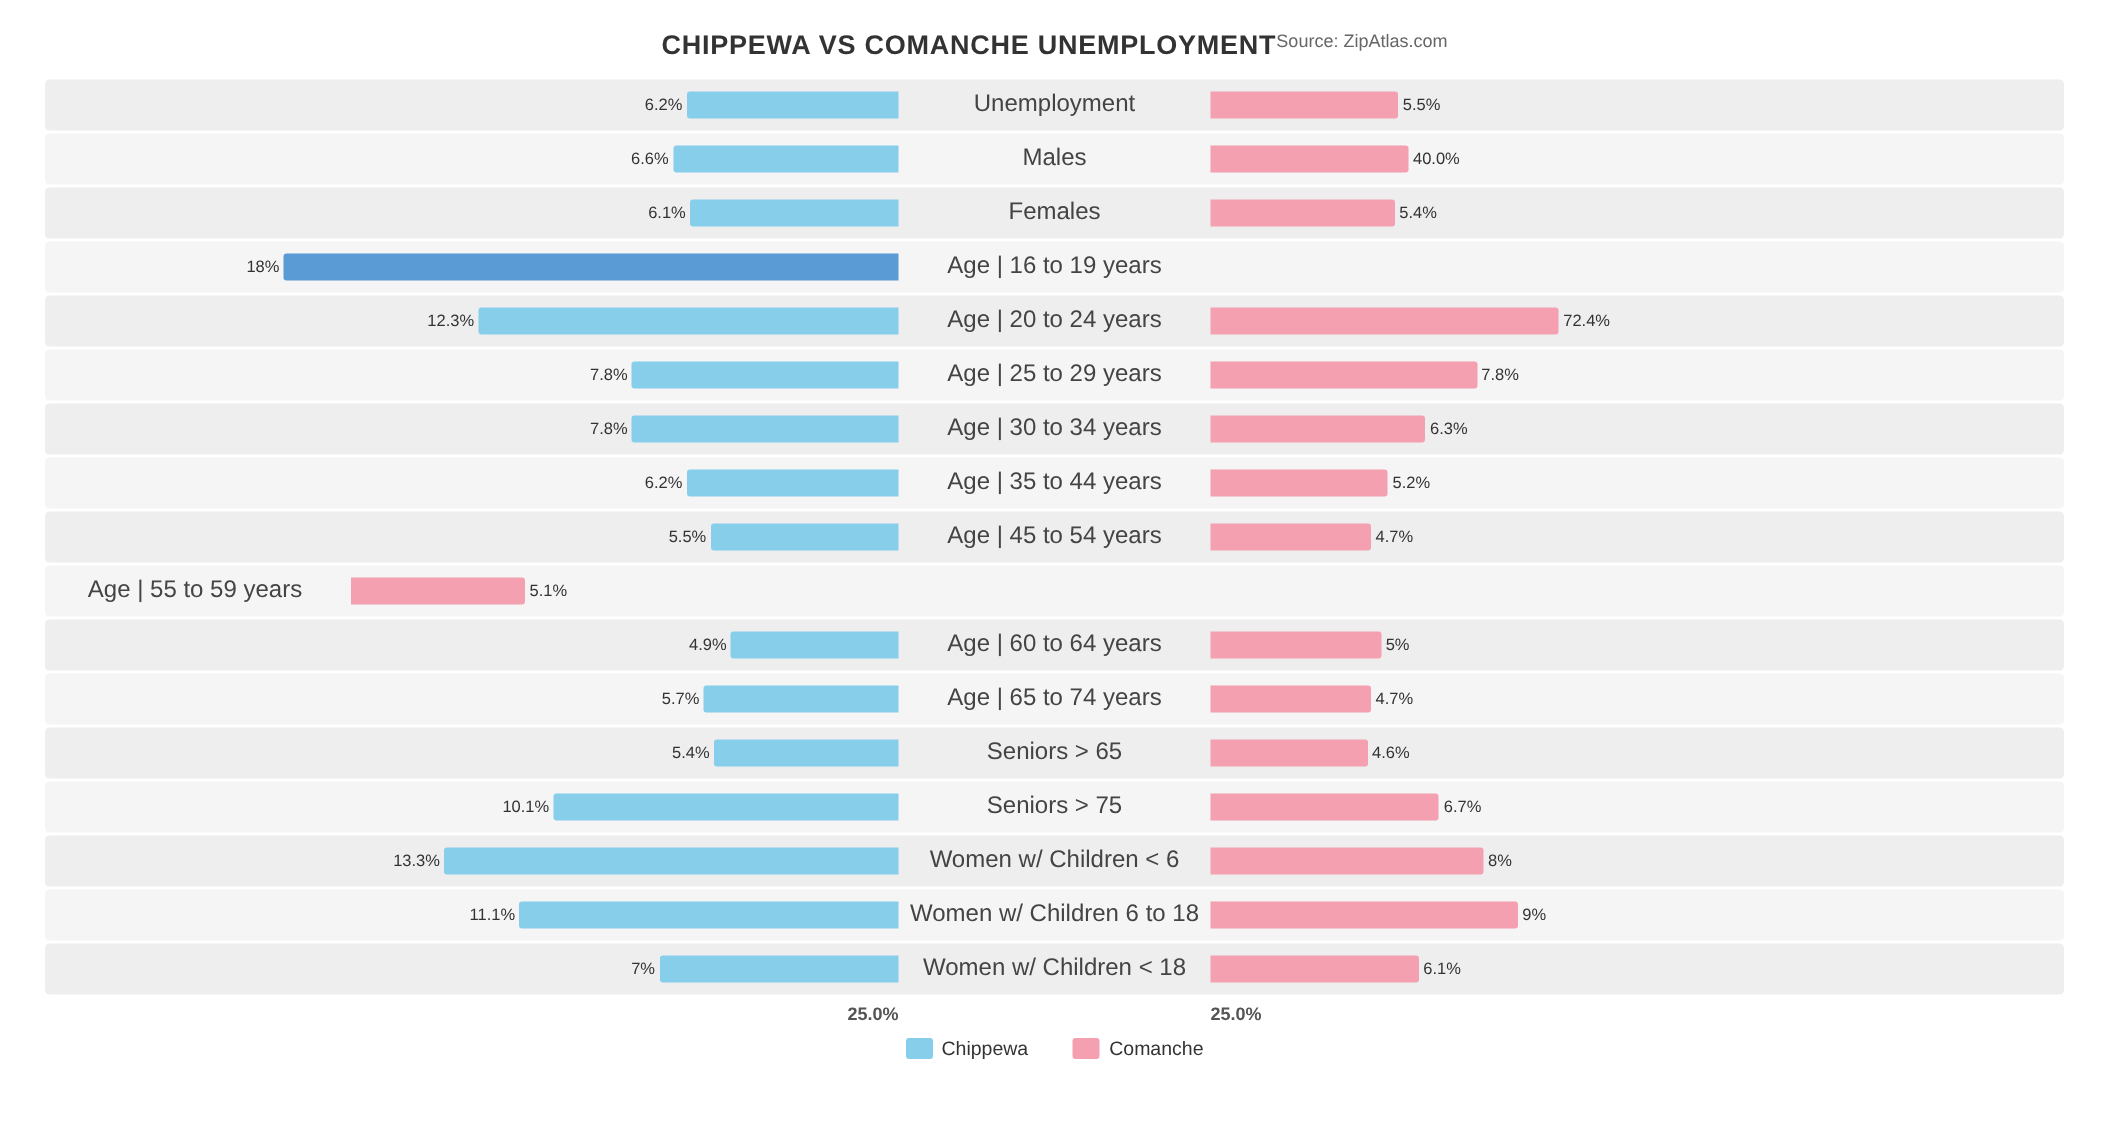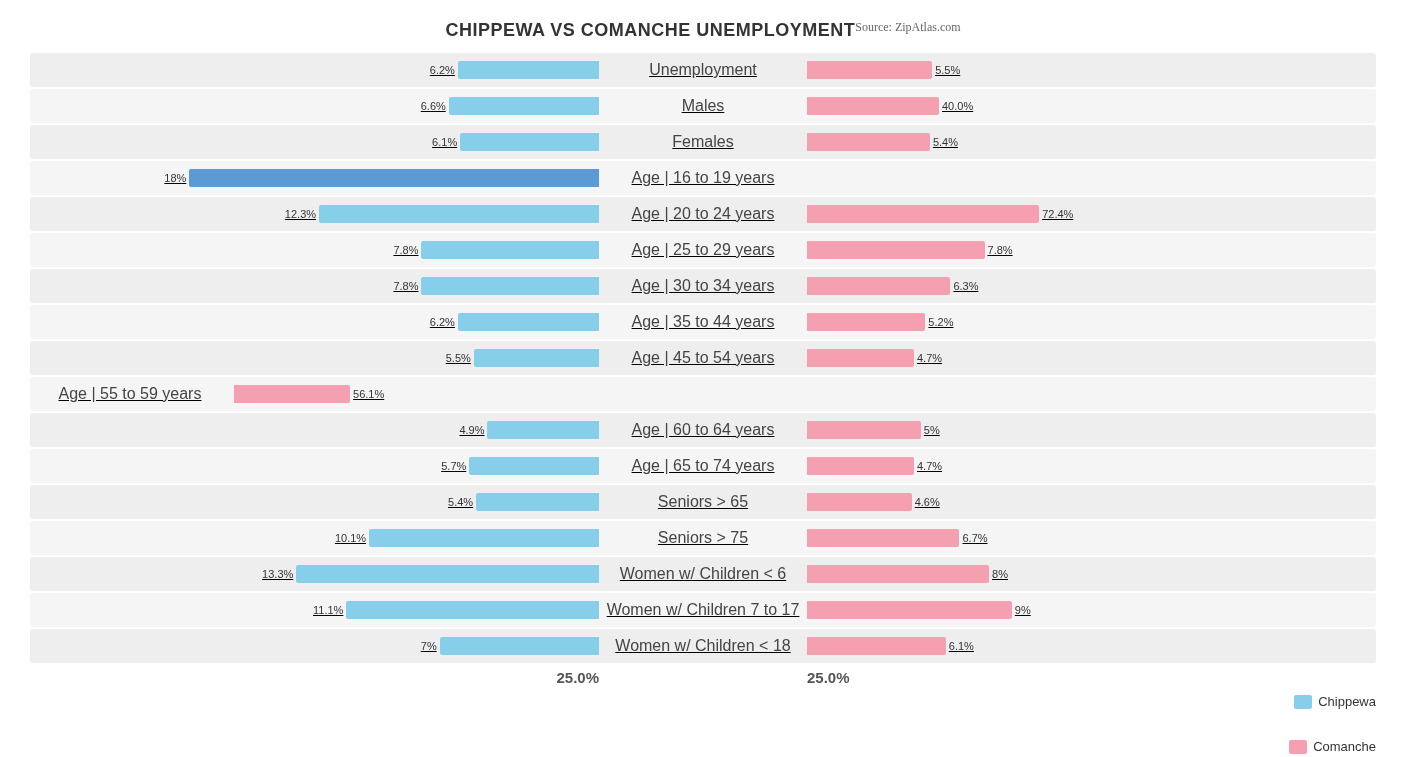--- a/index.html
+++ b/index.html
@@ -20,26 +20,24 @@
       color: #333;
       text-transform: uppercase;
       letter-spacing: 0.5px;
       margin-bottom: 4px;
     }
     .source-text {
       font-size: 12px;
       color: #666;
       text-align: right;
       margin-bottom: 8px;
-      font-family: Liberation Serif, serif;
     }
     .chart-area {
       position: relative;
       width: 100%;
-      text-decoration: underline;
     }
     .row {
       display: flex;
       align-items: center;
       margin-bottom: 2px;
       min-height: 34px;
       background: #f5f5f5;
       border-radius: 3px;
     }
     .row:nth-child(odd) {
@@ -145,31 +143,30 @@
     .axis-right {
       width: calc(50% - 100px);
       display: flex;
       justify-content: flex-start;
       padding-left: 4px;
     }
     .axis-center {
       width: 200px;
     }
     .axis-label {
-      font-size: 15px;
+      font-size: 12px;
       color: #555;
       font-weight: bold;
     }
     .legend {
       display: flex;
       justify-content: center;
-      align-items: flex-end;
+      align-items: flex-start;
       gap: 30px;
       margin-top: 8px;
-      flex-direction: column;
     }
     .legend-item {
       display: flex;
       align-items: center;
       gap: 6px;
       font-size: 13px;
       color: #333;
     }
     .legend-swatch {
       width: 18px;
@@ -358,21 +355,21 @@
         </div>
       </div>
     </div>
       <div class="row">
       <div class="bars-wrapper">
         <div class="label-center">Age | 55 to 59 years</div>
         <div class="right-section">
           <div class="bar-right-container">
             <div class="bar-pink" style="width: 20.4%; background: #F4A0B0;">
             </div>
-            <span class="val-right">56.1%</span>
+            <span class="val-right">5.1%</span>
           </div>
         </div>
       </div>
     </div>
       <div class="row">
       <div class="bars-wrapper">
         <div class="left-section">
           <div class="bar-left-container">
             <span class="val-left">4.9%</span>
             <div class="bar-blue" style="width: 19.6%; background: #87CEEB;">
@@ -467,21 +464,21 @@
     </div>
       <div class="row">
       <div class="bars-wrapper">
         <div class="left-section">
           <div class="bar-left-container">
             <span class="val-left">11.1%</span>
             <div class="bar-blue" style="width: 44.4%; background: #87CEEB;">
             </div>
           </div>
         </div>
-        <div class="label-center">Women w/ Children 7 to 17</div>
+        <div class="label-center">Women w/ Children 6 to 18</div>
         <div class="right-section">
           <div class="bar-right-container">
             <div class="bar-pink" style="width: 36%; background: #F4A0B0;">
             </div>
             <span class="val-right">9%</span>
           </div>
         </div>
       </div>
     </div>
       <div class="row">

